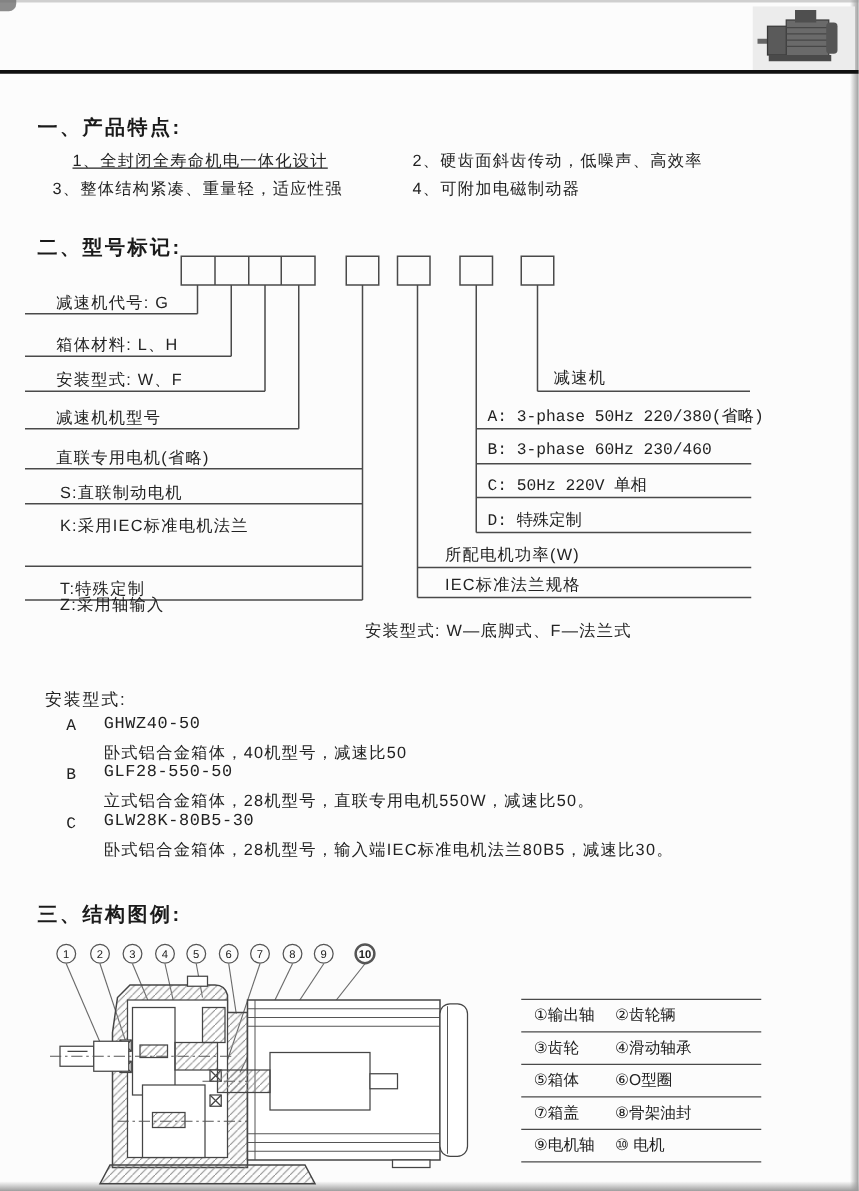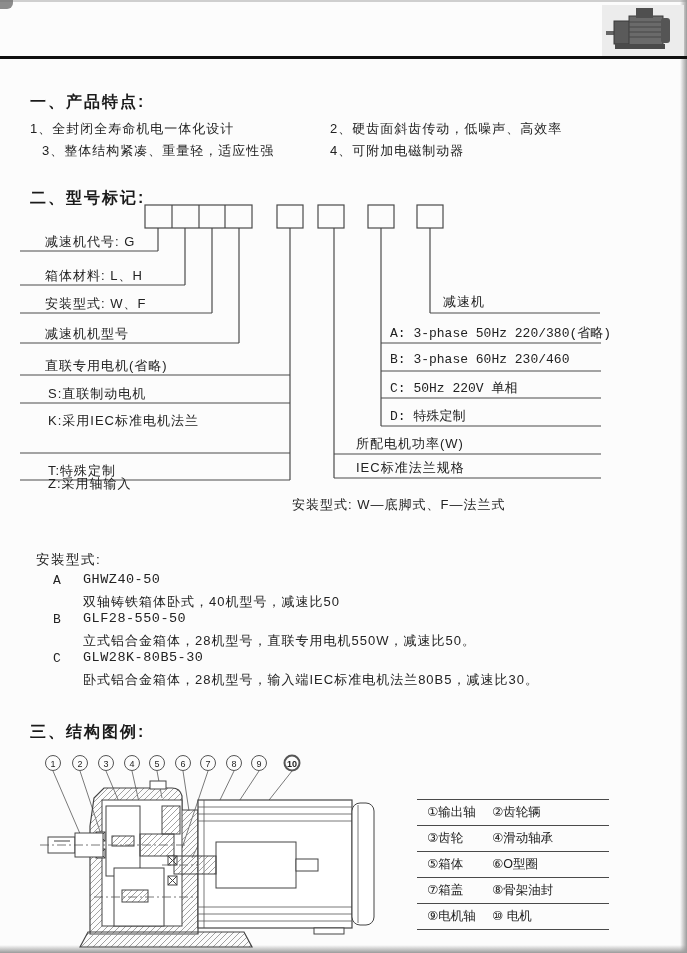--- a/index.html
+++ b/index.html
@@ -50,21 +50,21 @@
     <line x1="27" y1="32" x2="61" y2="32" stroke="#474747"></line>
     <rect x="34" y="3" width="17" height="10" fill="#4f4f4f"></rect>
     <rect x="59" y="13" width="9" height="25" rx="3" fill="#555"></rect>
     <rect x="13" y="39" width="50" height="5" fill="#4a4a4a"></rect>
   </svg>
 
   <div class="abs top-rule"></div>
 
 
   <div class="abs sec-heading" style="left:30px;top:92px;">一、产品特点:</div>
-  <div class="abs feat" style="left:30px;top:120px;">1、全封闭全寿命机电一体化设计</div>
+  <div class="abs feat" style="left:58px;top:120px;text-decoration:underline;">1、全封闭全寿命机电一体化设计</div>
   <div class="abs feat" style="left:330px;top:120px;">2、硬齿面斜齿传动，低噪声、高效率</div>
   <div class="abs feat" style="left:42px;top:142px;">3、整体结构紧凑、重量轻，适应性强</div>
   <div class="abs feat" style="left:330px;top:142px;">4、可附加电磁制动器</div>
 
   <div class="abs sec-heading" style="left:30px;top:188px;">二、型号标记:</div>
 
   <div class="abs" style="left:0;top:200px;width:687px;height:300px;">
     <svg width="687" height="300" viewBox="0 0 687 300">
       <g stroke="#4a4a4a" stroke-width="1.2" fill="none">
 
@@ -124,21 +124,21 @@
     <div class="abs dlabel" style="left:356px;top:235px;">所配电机功率(W)</div>
     <div class="abs dlabel" style="left:356px;top:259px;">IEC标准法兰规格</div>
   </div>
 
   <div class="abs note" style="left:292px;top:496px;">安装型式: W—底脚式、F—法兰式</div>
 
   <div class="abs ex-head" style="left:36px;top:551px;">安装型式:</div>
 
   <div class="abs ex-letter" style="left:53px;top:573px;">A</div>
   <div class="abs ex-code" style="left:83px;top:572px;">GHWZ40-50</div>
-  <div class="abs ex-desc" style="left:83px;top:593px;">双轴铸铁箱体卧式，40机型号，减速比50</div>
+  <div class="abs ex-desc" style="left:83px;top:593px;">卧式铝合金箱体，40机型号，减速比50</div>
 
   <div class="abs ex-letter" style="left:53px;top:612px;">B</div>
   <div class="abs ex-code" style="left:83px;top:611px;">GLF28-550-50</div>
   <div class="abs ex-desc" style="left:83px;top:632px;">立式铝合金箱体，28机型号，直联专用电机550W，减速比50。</div>
 
   <div class="abs ex-letter" style="left:53px;top:651px;">C</div>
   <div class="abs ex-code" style="left:83px;top:650px;">GLW28K-80B5-30</div>
   <div class="abs ex-desc" style="left:83px;top:671px;">卧式铝合金箱体，28机型号，输入端IEC标准电机法兰80B5，减速比30。</div>
 
   <div class="abs sec-heading" style="left:30px;top:722px;">三、结构图例:</div>

